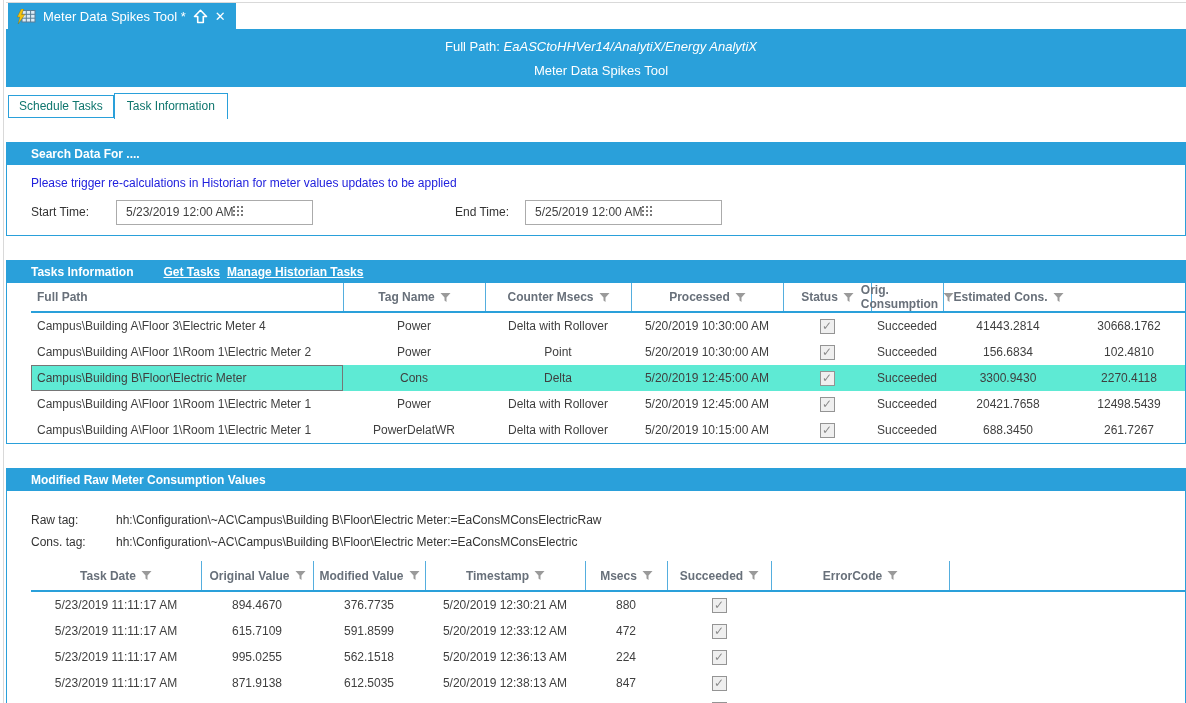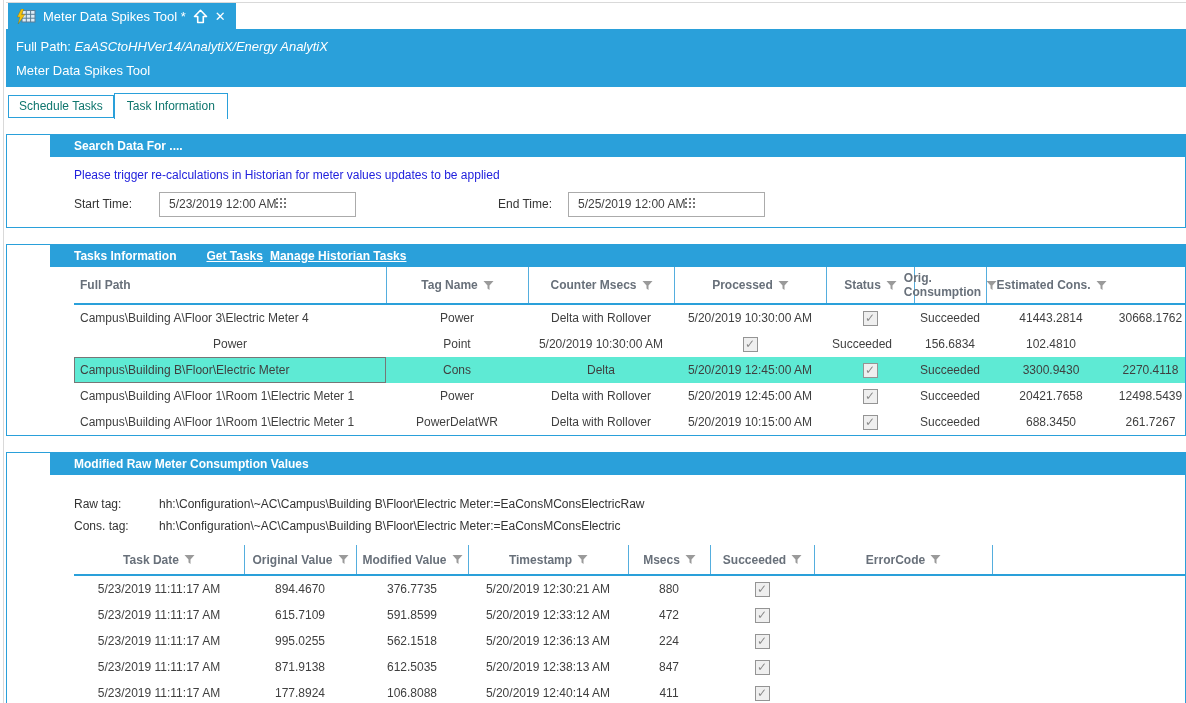--- a/index.html
+++ b/index.html
@@ -12,50 +12,50 @@
   
   .doc-tabbar { height:26px; display:flex; align-items:stretch; }
   .doc-tab { background:#2aa0da; color:#fff; display:flex; align-items:center; gap:7px;
     padding:0 10px 0 8px; margin-left:2px; font-size:13px; }
   .doc-tab .ttl { white-space:nowrap; }
   .doc-tab .tab-btn { display:flex; align-items:center; cursor:pointer; }
   .doc-tab .x { font-size:13px; font-weight:bold; line-height:1; }
 
   
   .header-band { height:58px; background:#2aa0da; color:#fff; font-size:13px;
-    display:flex; flex-direction:column; justify-content:center; gap:9px; padding-left:10px; }
+    display:flex; flex-direction:column; justify-content:center; gap:9px; padding-left:10px;text-align:center; }
   .header-band i { font-style:italic; }
 
   
   .tabstrip { height:28px; display:flex; align-items:flex-end; padding-left:2px; margin-top:3px; }
   .tab { border:1px solid #2aa0da; background:#fff; color:#0f766e; padding:3px 10px 4px 10px; cursor:pointer; }
   .tab.active { padding:5px 12px 6px 12px; border-bottom:none; margin-bottom:-1px; position:relative; z-index:2; }
 
   
-  .groupbox { border:1px solid #2aa0da; margin-top:16px; background:#fff;padding-left:43px; }
+  .groupbox { border:1px solid #2aa0da; margin-top:24px; background:#fff; }
   .group-title { background:#2aa0da; color:#fff; font-weight:bold; height:22px;
     display:flex; align-items:center; padding-left:24px; }
   .group-title a { color:#fff; font-weight:600; text-decoration:underline; cursor:pointer; }
   .group-title a.first { margin-left:30px; }
   .group-title a + a { margin-left:7px; }
 
   
   .search-body { padding:11px 0 10px 24px; }
   .notice { color:#2121dd; margin-bottom:9px; }
   .time-row { display:flex; align-items:center; height:26px; }
   .lbl { color:#333; }
   .lbl.start { width:85px; }
   .lbl.end { margin-left:142px; width:70px; }
   .dateinput { width:197px; height:25px; border:1px solid #ababab; background:#fff;
     display:flex; align-items:center; justify-content:flex-start; padding:0 7px 0 9px; cursor:text; }
 
   
   .tbl { margin:0 0 0 24px; }
   .thead { display:grid; align-items:center; border-bottom:2px solid #2aa0da; color:#68707a; font-weight:bold; }
-  .tbl1 .thead { grid-template-columns:312px 142px 146px 152px 88px 72px 130px 1fr; height:38px; }
+  .tbl1 .thead { grid-template-columns:312px 142px 146px 152px 88px 72px 130px 1fr; height:30px; }
   .tbl2 .thead { grid-template-columns:170px 112px 112px 160px 82px 104px 178px 1fr; height:31px; }
   .hcell { position:relative; height:100%; display:flex; align-items:center; justify-content:center; gap:5px; }
   .hcell.sep { border-left:1px solid #55aede; }
   .hcell.left { justify-content:flex-start; padding-left:6px; }
   .funnel { display:flex; cursor:pointer; }
   .row1 { display:grid; grid-template-columns:312px 142px 146px 152px 88px 72px 130px 1fr; height:26px; align-items:center; cursor:default; }
   .row2 { display:grid; grid-template-columns:170px 112px 112px 160px 82px 104px 178px 1fr; height:26px; align-items:center; }
   .cell { text-align:center; overflow:hidden; white-space:nowrap; }
   .cell.left { text-align:left; padding-left:6px; }
   .row1.selected { background:#5eead4; }
@@ -217,20 +217,21 @@
     <div class="cell left">Campus\Building A\Floor 3\Electric Meter 4</div>
     <div class="cell">Power</div>
     <div class="cell">Delta with Rollover</div>
     <div class="cell">5/20/2019 10:30:00 AM</div>
     <div class="cell"><span class="checkbox checked"></span></div>
     <div class="cell left">Succeeded</div>
     <div class="cell">41443.2814</div>
     <div class="cell">30668.1762</div>
   </div>
           <div class="row1">
+    <div class="cell left">Campus\Building A\Floor 1\Room 1\Electric Meter 2</div>
     <div class="cell">Power</div>
     <div class="cell">Point</div>
     <div class="cell">5/20/2019 10:30:00 AM</div>
     <div class="cell"><span class="checkbox checked"></span></div>
     <div class="cell left">Succeeded</div>
     <div class="cell">156.6834</div>
     <div class="cell">102.4810</div>
   </div>
           <div class="row1 selected">
     <div class="cell left">Campus\Building B\Floor\Electric Meter</div>

